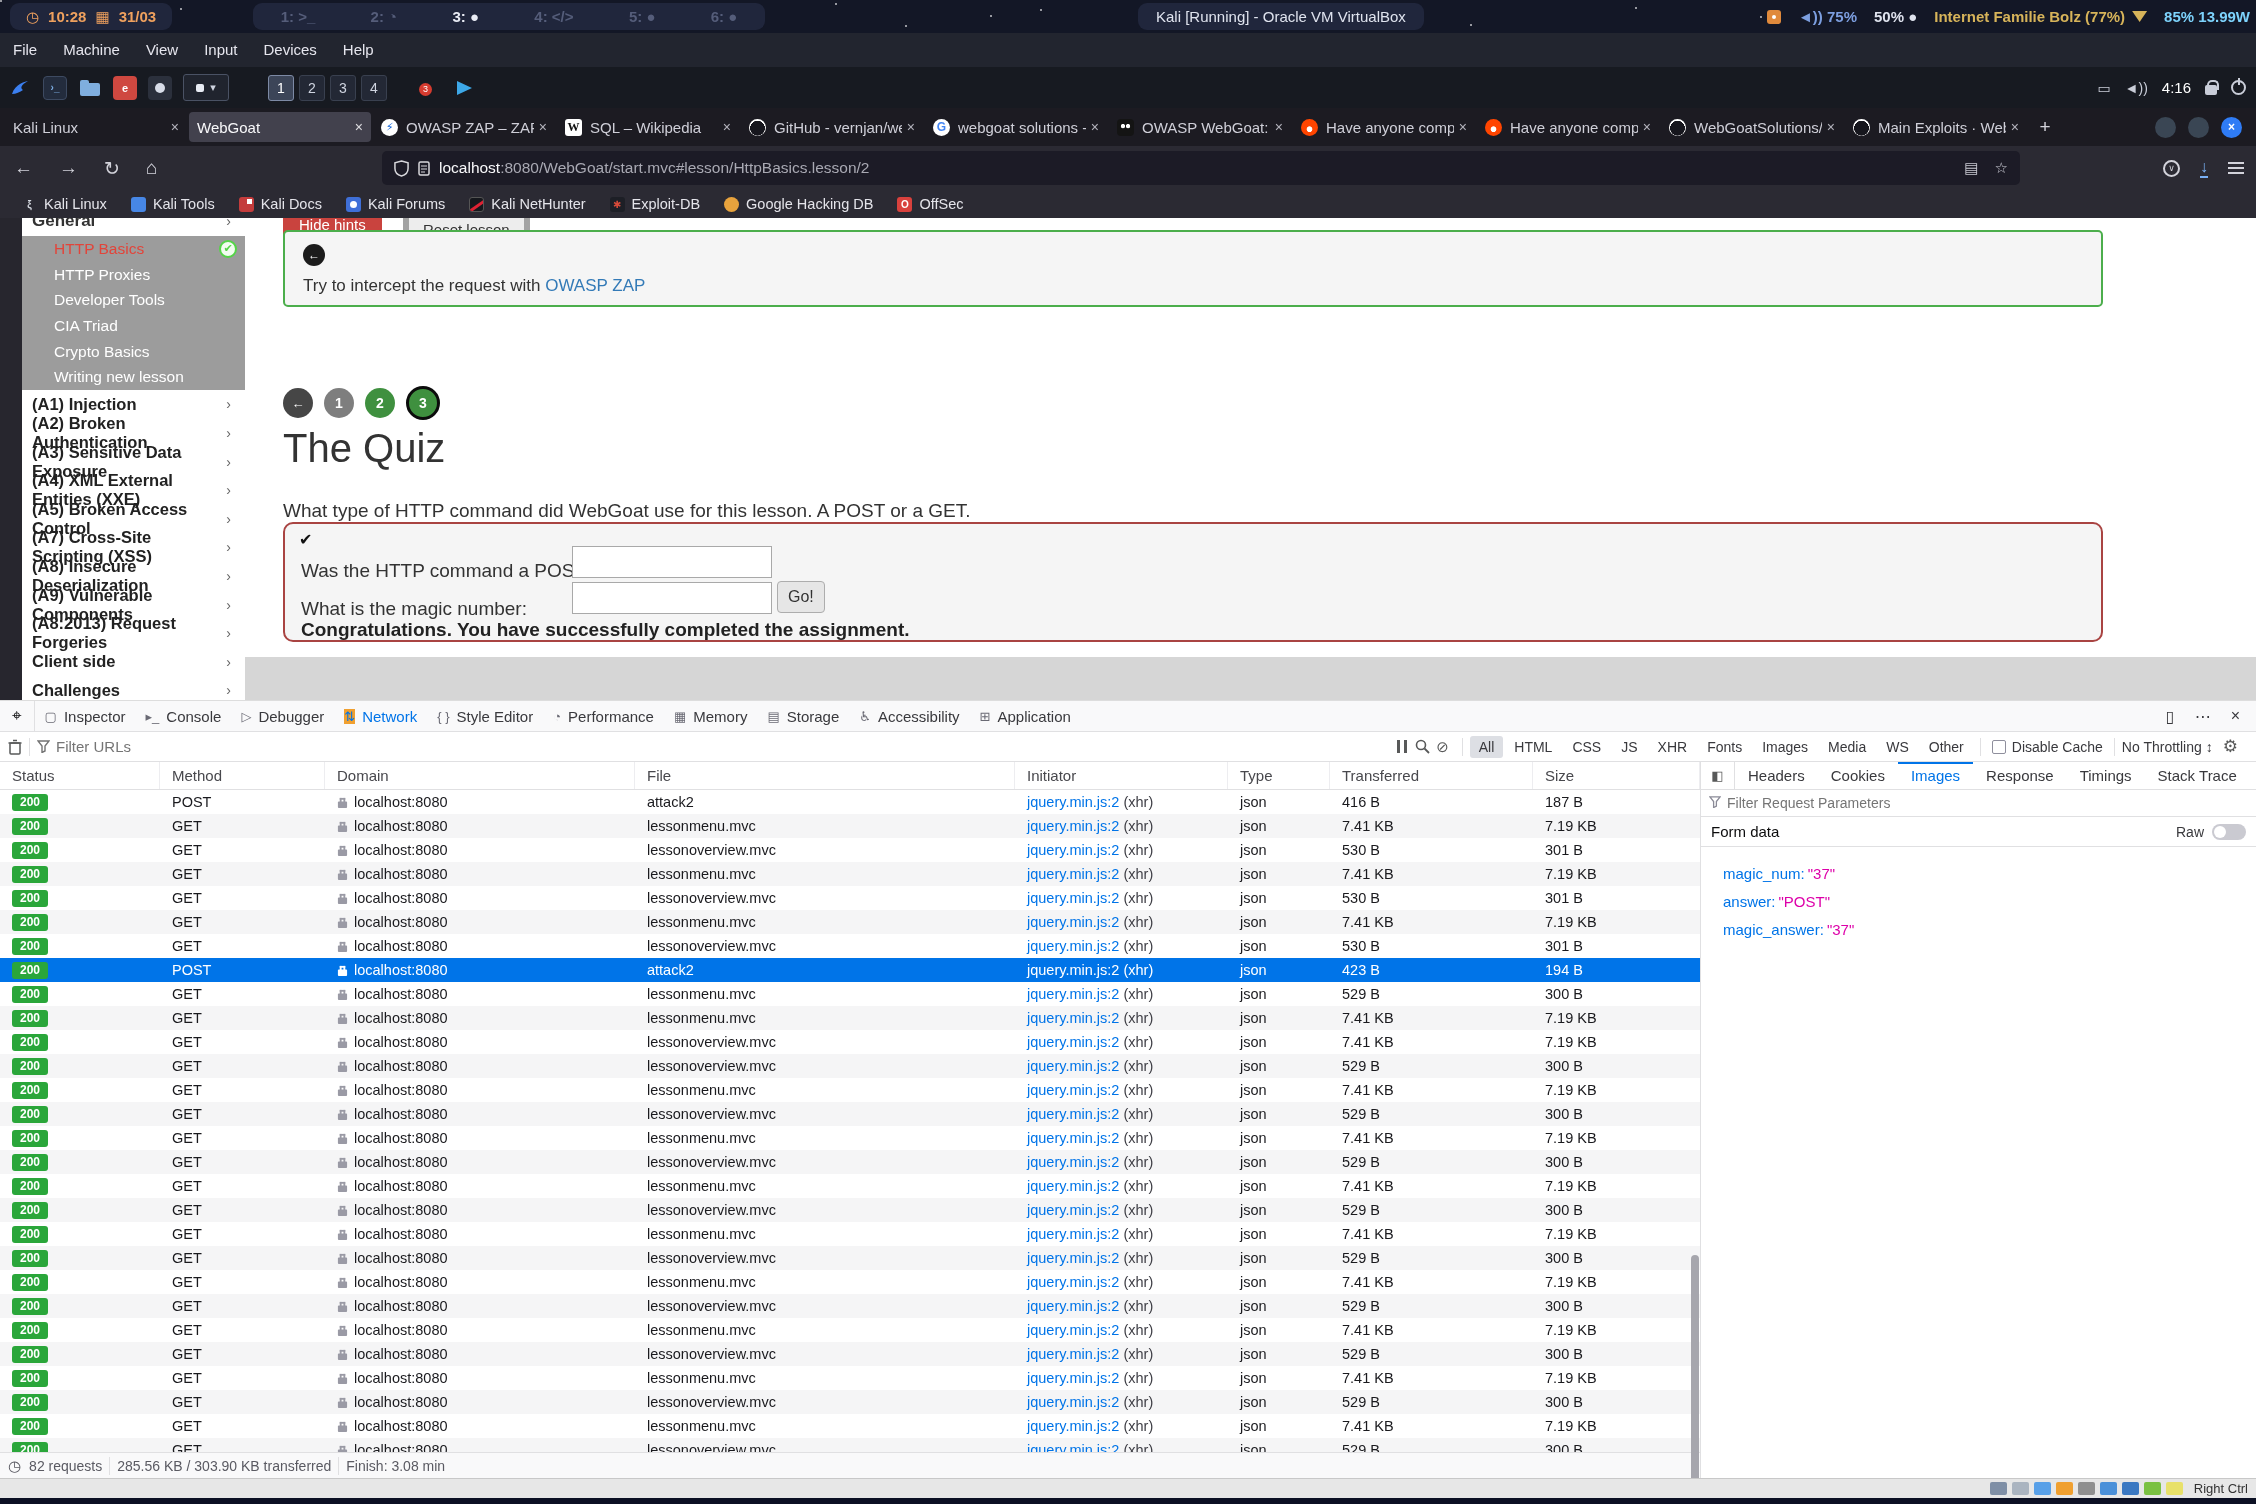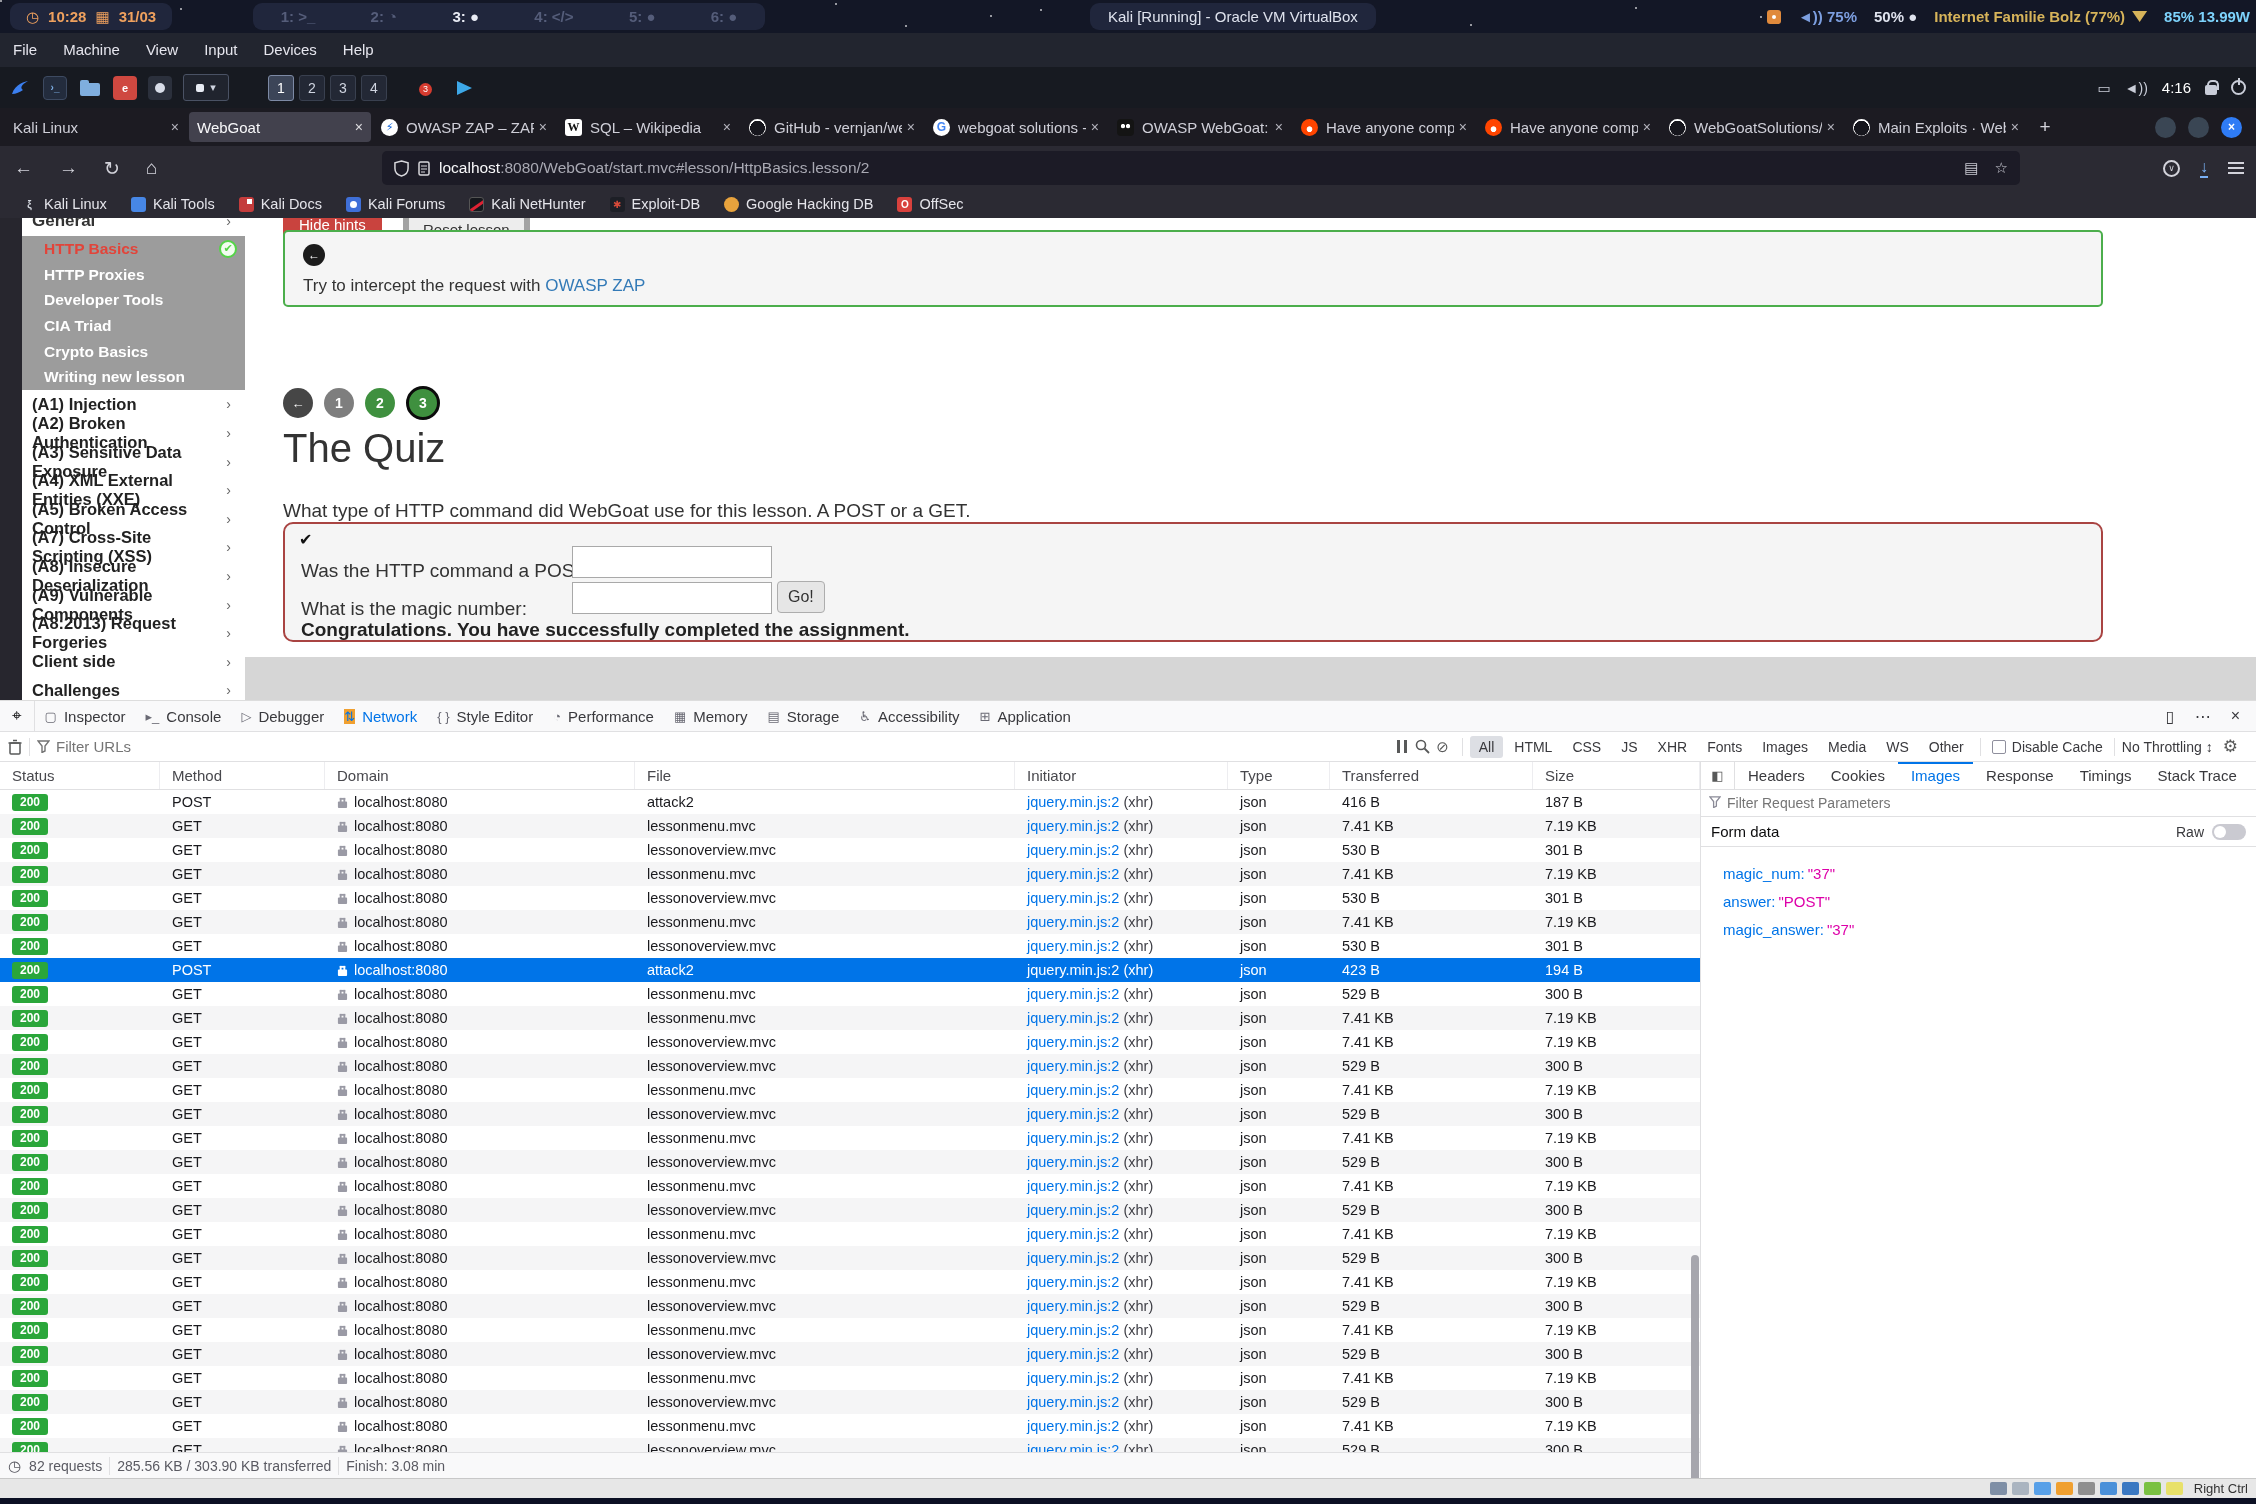--- a/index.html
+++ b/index.html
@@ -7,21 +7,21 @@
 body{position:relative;font-family:"Liberation Sans","DejaVu Sans",sans-serif;background:#0d1126;overflow:hidden}
 
 
 .host-bar{position:absolute;top:0;left:0;width:2256px;height:33px;background:#131726;color:#9aa2bd;font-size:15px}
 .host-bar::before{content:"";position:absolute;width:2px;height:2px;border-radius:50%;background:#fff;opacity:.75;left:0;top:0;
 box-shadow:180px 8px #fff,420px 22px #fff,610px 6px #fff,760px 18px #fff,905px 25px #fff,1040px 9px #fff,1330px 14px #fff,1470px 24px #fff,1635px 7px #fff,1760px 16px #fff,835px 3px #fff,520px 12px #fff,1200px 27px #fff,990px 15px #fff}
 .pill{background:#20263c;border-radius:9px;height:27px;display:flex;align-items:center}
 .clock-pill{position:absolute;left:10px;top:3px;padding:0 16px;gap:9px;color:#efa15e;font-weight:bold}
 .ws-pill{position:absolute;left:253px;top:3px;width:512px;justify-content:space-around;color:#555d7a;font-weight:bold}
 .ws-item.active{color:#e9ecf5}
-.title-pill{position:absolute;left:1090px;top:3px;padding:0 18px;color:#dfe3ee;font-size:15px}
+.title-pill{position:absolute;left:1138px;top:3px;padding:0 18px;color:#dfe3ee;font-size:15px}
 .hb-right{position:absolute;right:6px;top:0;height:33px;display:flex;align-items:center;gap:17px;font-weight:bold}
 .hb-vol{color:#7d9fe0}
 .hb-bright{color:#dfe3ee}
 .hb-net{color:#d7b45a;display:flex;align-items:center;gap:7px}
 .wifi-shape{width:15px;height:11px;background:#d7b45a;clip-path:polygon(50% 100%,0 0,100% 0)}
 .hb-batt{color:#7dd3fc}
 .notif-chip{width:14px;height:14px;border-radius:3px;background:#e08a3c;position:relative}
 .notif-chip::before{content:"";position:absolute;left:5px;top:5px;width:4px;height:4px;border-radius:50%;background:#fff}
 
 
@@ -99,21 +99,21 @@
 .exploit-db-icon{background:#1d1f26;color:#d84b3a}.exploit-db-icon::before{content:"✱"}
 .ghdb-icon{background:#e8a33d;border-radius:50%}
 .offsec-icon{background:#d9413d;color:#fff;font-weight:bold}.offsec-icon::before{content:"O"}
 
 
 .page{position:absolute;top:218px;left:0;width:2256px;height:482px;background:#fff;overflow:hidden}
 .dark-strip{position:absolute;left:0;top:0;width:22px;height:100%;background:#27262e}
 .wg-sidebar{position:absolute;left:22px;top:0;width:223px;height:100%;background:#fff}
 .menu-general{height:30px;margin-top:-12px;display:flex;align-items:center;justify-content:space-between;padding:0 14px 0 10px;font-weight:bold;font-size:17px;color:#333}
 .submenu{background:#9c9c9c}
-.mitem{height:25.7px;display:flex;align-items:center;padding-left:22px;color:#fff;font-weight:bold;font-size:15.5px;position:relative}
+.mitem{height:25.7px;display:flex;align-items:center;padding-left:32px;color:#fff;font-weight:normal;font-size:15.5px;position:relative}
 .mitem.active{color:#e2443a}
 .mcheck{position:absolute;right:8px;width:18px;height:18px;border-radius:50%;background:#f2fdf0;border:2px solid #54d447;color:#54d447;font-size:11px;display:none;align-items:center;justify-content:center}
 .mitem.check .mcheck{display:flex}
 .cat{height:28.6px;display:flex;align-items:center;justify-content:space-between;padding:0 14px 0 10px;font-weight:bold;font-size:16.5px;color:#222}
 .chev{color:#666;font-size:14px;font-weight:normal}
 .wg-footer{position:absolute;left:245px;top:439px;width:2011px;height:43px;background:#d6d6d6}
 .wg-content{position:absolute;left:283px;top:0;width:1820px;height:482px}
 .btn-hide{position:absolute;left:0;top:-10px;height:34px;background:#c9433e;color:#fff;border-radius:4px;font-size:15px;line-height:34px;padding:0 16px}
 .btn-reset{position:absolute;left:120px;top:-10px;height:34px;background:#ededed;border:6px solid #a3a3a3;color:#333;border-radius:4px;font-size:15px;line-height:32px;padding:0 14px}
 .attempt-box{position:absolute;left:0;top:12px;width:1820px;height:77px;border:2px solid #4cae4c;border-radius:5px;background:#f5f5f5}

